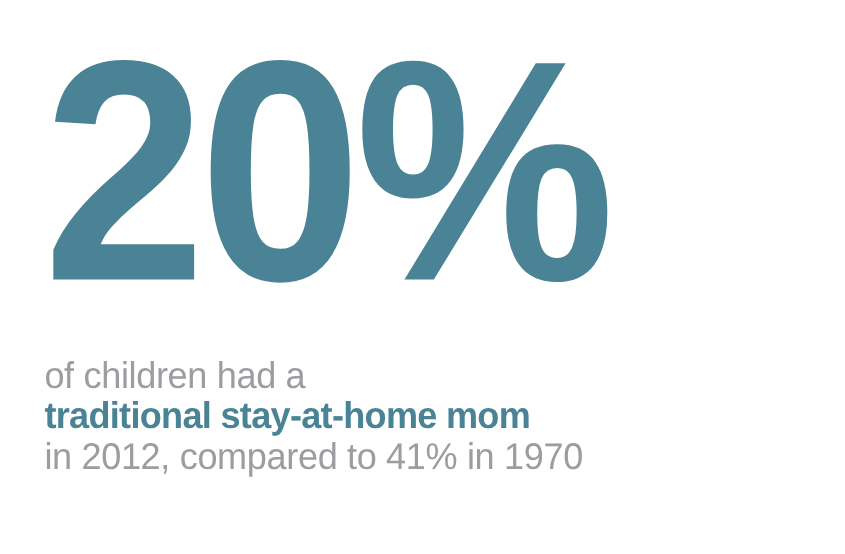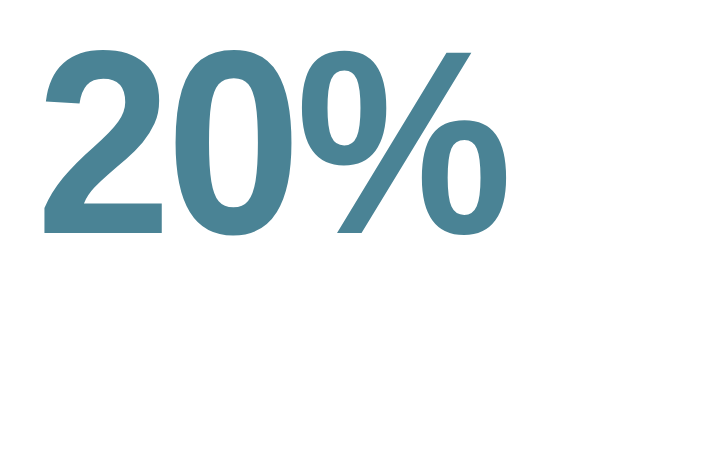--- a/index.html
+++ b/index.html
@@ -78,14 +78,19 @@
 </style>
 </head>
 <body>
 
 <div class="infographic">
 
   <div class="stat-block">
     <span class="stat-figure">20%</span>
   </div>
 
+  <div class="caption-block">
+    <span class="caption-line muted">of children had a</span>
+    <span class="caption-line highlight">traditional stay-at-home mom</span>
+    <span class="caption-line muted">in 2012, compared to 41% in 1970</span>
+  </div>
 
 </div>
 
 </body></html>

